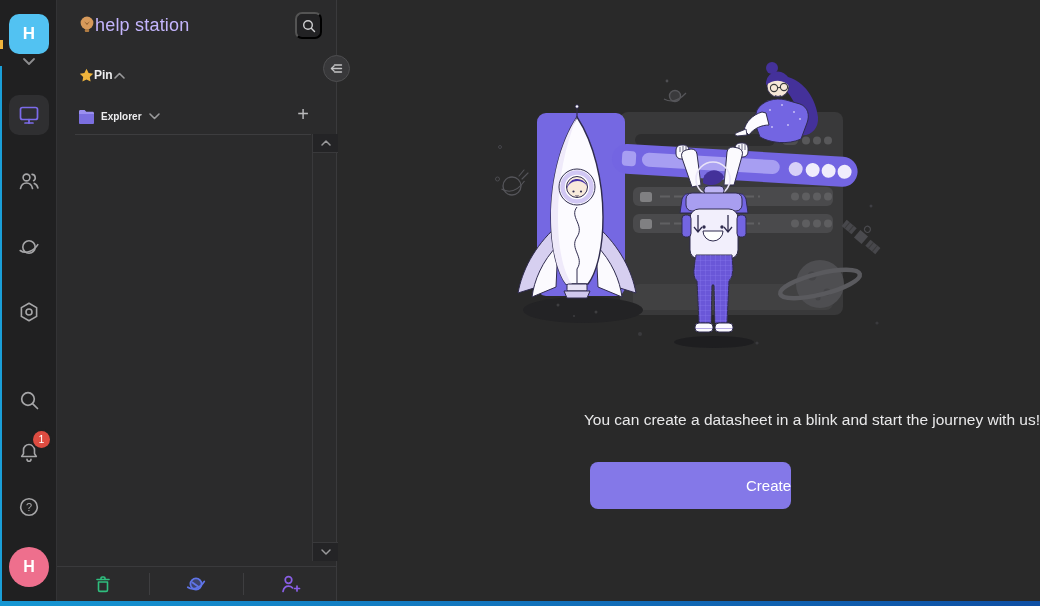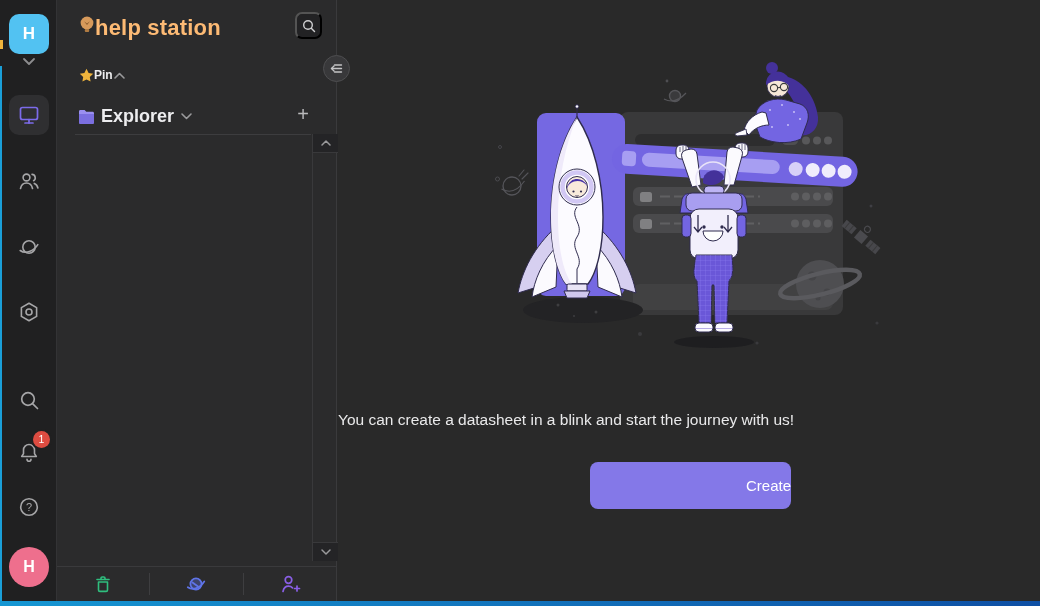--- a/index.html
+++ b/index.html
@@ -24,28 +24,28 @@
   .rail-btn.active { background:#2F2F31; color:var(--rail-active-icon,#7C6BEA); }
   .badge { position:absolute; left:33px; top:431px; width:17px; height:17px; border-radius:50%;
            background:var(--badge-bg,#DD4C41); color:#fff; font-size:10.5px; text-align:center; line-height:17px;
            box-shadow:0 0 0 2px #202021; z-index:2; }
   .user-avatar { position:absolute; left:9px; top:547px; width:40px; height:40px; border-radius:50%;
                  background:var(--user-avatar-bg,#EE6F8D); color:#fff; font-size:16px; font-weight:bold;
                  text-align:center; line-height:40px; cursor:pointer; }
 
   
   .panel { position:absolute; left:57px; top:0; width:280px; height:601px; background:#2B2B2C; border-right:1px solid #3A3A3C; }
-  .panel-title { position:absolute; left:38px; top:15px; font-size:22px; font-weight:bold; color:#fdba74; letter-spacing:.2px; }
+  .panel-title { position:absolute; left:38px; top:15px; font-size:18px; font-weight:normal; color:#c4b5fd; letter-spacing:.2px; }
   .bulb { position:absolute; left:22px; top:15px; width:16px; height:20px; }
   .panel-search { position:absolute; left:238px; top:12px; width:27px; height:27px; border-radius:7px; background:#222224;
                   display:flex; align-items:center; justify-content:center; cursor:pointer; }
   .pin-row { position:absolute; left:22px; top:66px; height:18px; display:flex; align-items:center; gap:0; cursor:pointer; }
   .pin-label { font-size:12px; font-weight:bold; color:#EDEDEF; }
   .exp-row { position:absolute; left:21px; top:106px; height:20px; display:flex; align-items:center; gap:6px; cursor:pointer; }
-  .exp-label { font-size:18px; font-weight:bold; color:#EDEDEF; }
+  .exp-label { font-size:10px; font-weight:bold; color:#EDEDEF; }
   .add-node { position:absolute; left:234px; top:103px; width:24px; height:24px; color:#B9B9BB; font-size:20px;
               font-weight:300; text-align:center; line-height:23px; cursor:pointer; }
   .panel-divider { position:absolute; left:18px; top:134px; width:236px; height:1px; background:#3D3D3F; }
   .tree-empty { position:absolute; left:0; top:135px; width:254px; height:430px; }
   .scrollcol { position:absolute; left:255px; top:134px; width:25px; height:427px; border-left:1px solid #39393B; }
   .scroll-btn { position:absolute; left:0; width:25px; height:19px; background:#242426; display:flex; align-items:center;
                 justify-content:center; cursor:pointer; }
   .scroll-up { top:0; border-bottom:1px solid #39393B; }
   .scroll-down { bottom:0; border-top:1px solid #39393B; }
   .panel-footer { position:absolute; left:0; top:566px; width:279px; height:35px; border-top:1px solid #3A3A3C;
@@ -53,21 +53,21 @@
   .foot-btn { flex:1; display:flex; align-items:center; justify-content:center; cursor:pointer; height:100%; }
   .foot-div { width:1px; height:22px; background:#3E3E40; }
 
   .collapse-handle { position:absolute; left:323px; top:55px; width:27px; height:27px; border-radius:50%;
                      background:#38383A; border:1px solid #4E4E50; display:flex; align-items:center; justify-content:center;
                      cursor:pointer; z-index:30; }
 
   
   .main { position:absolute; left:338px; top:0; width:702px; height:601px; }
   .illustration { position:absolute; left:470px; top:55px; width:430px; height:310px; }
-  .empty-msg { position:absolute; left:338px; top:411px; width:702px; text-align:left;
+  .empty-msg { position:absolute; left:338px; top:411px; width:702px; text-align:right;
                font-size:15.5px; color:#E9E9EA; }
   .create-btn { position:absolute; left:590px; top:462px; width:201px; height:47px; border:none; border-radius:8px;
                 background:var(--accent,#8478E8); color:#fff; font-size:15px; font-family:inherit; cursor:pointer;text-align:right; }
   svg { display:block; }
 </style>
 </head>
 <body>
 
 <div class="screen">
 

